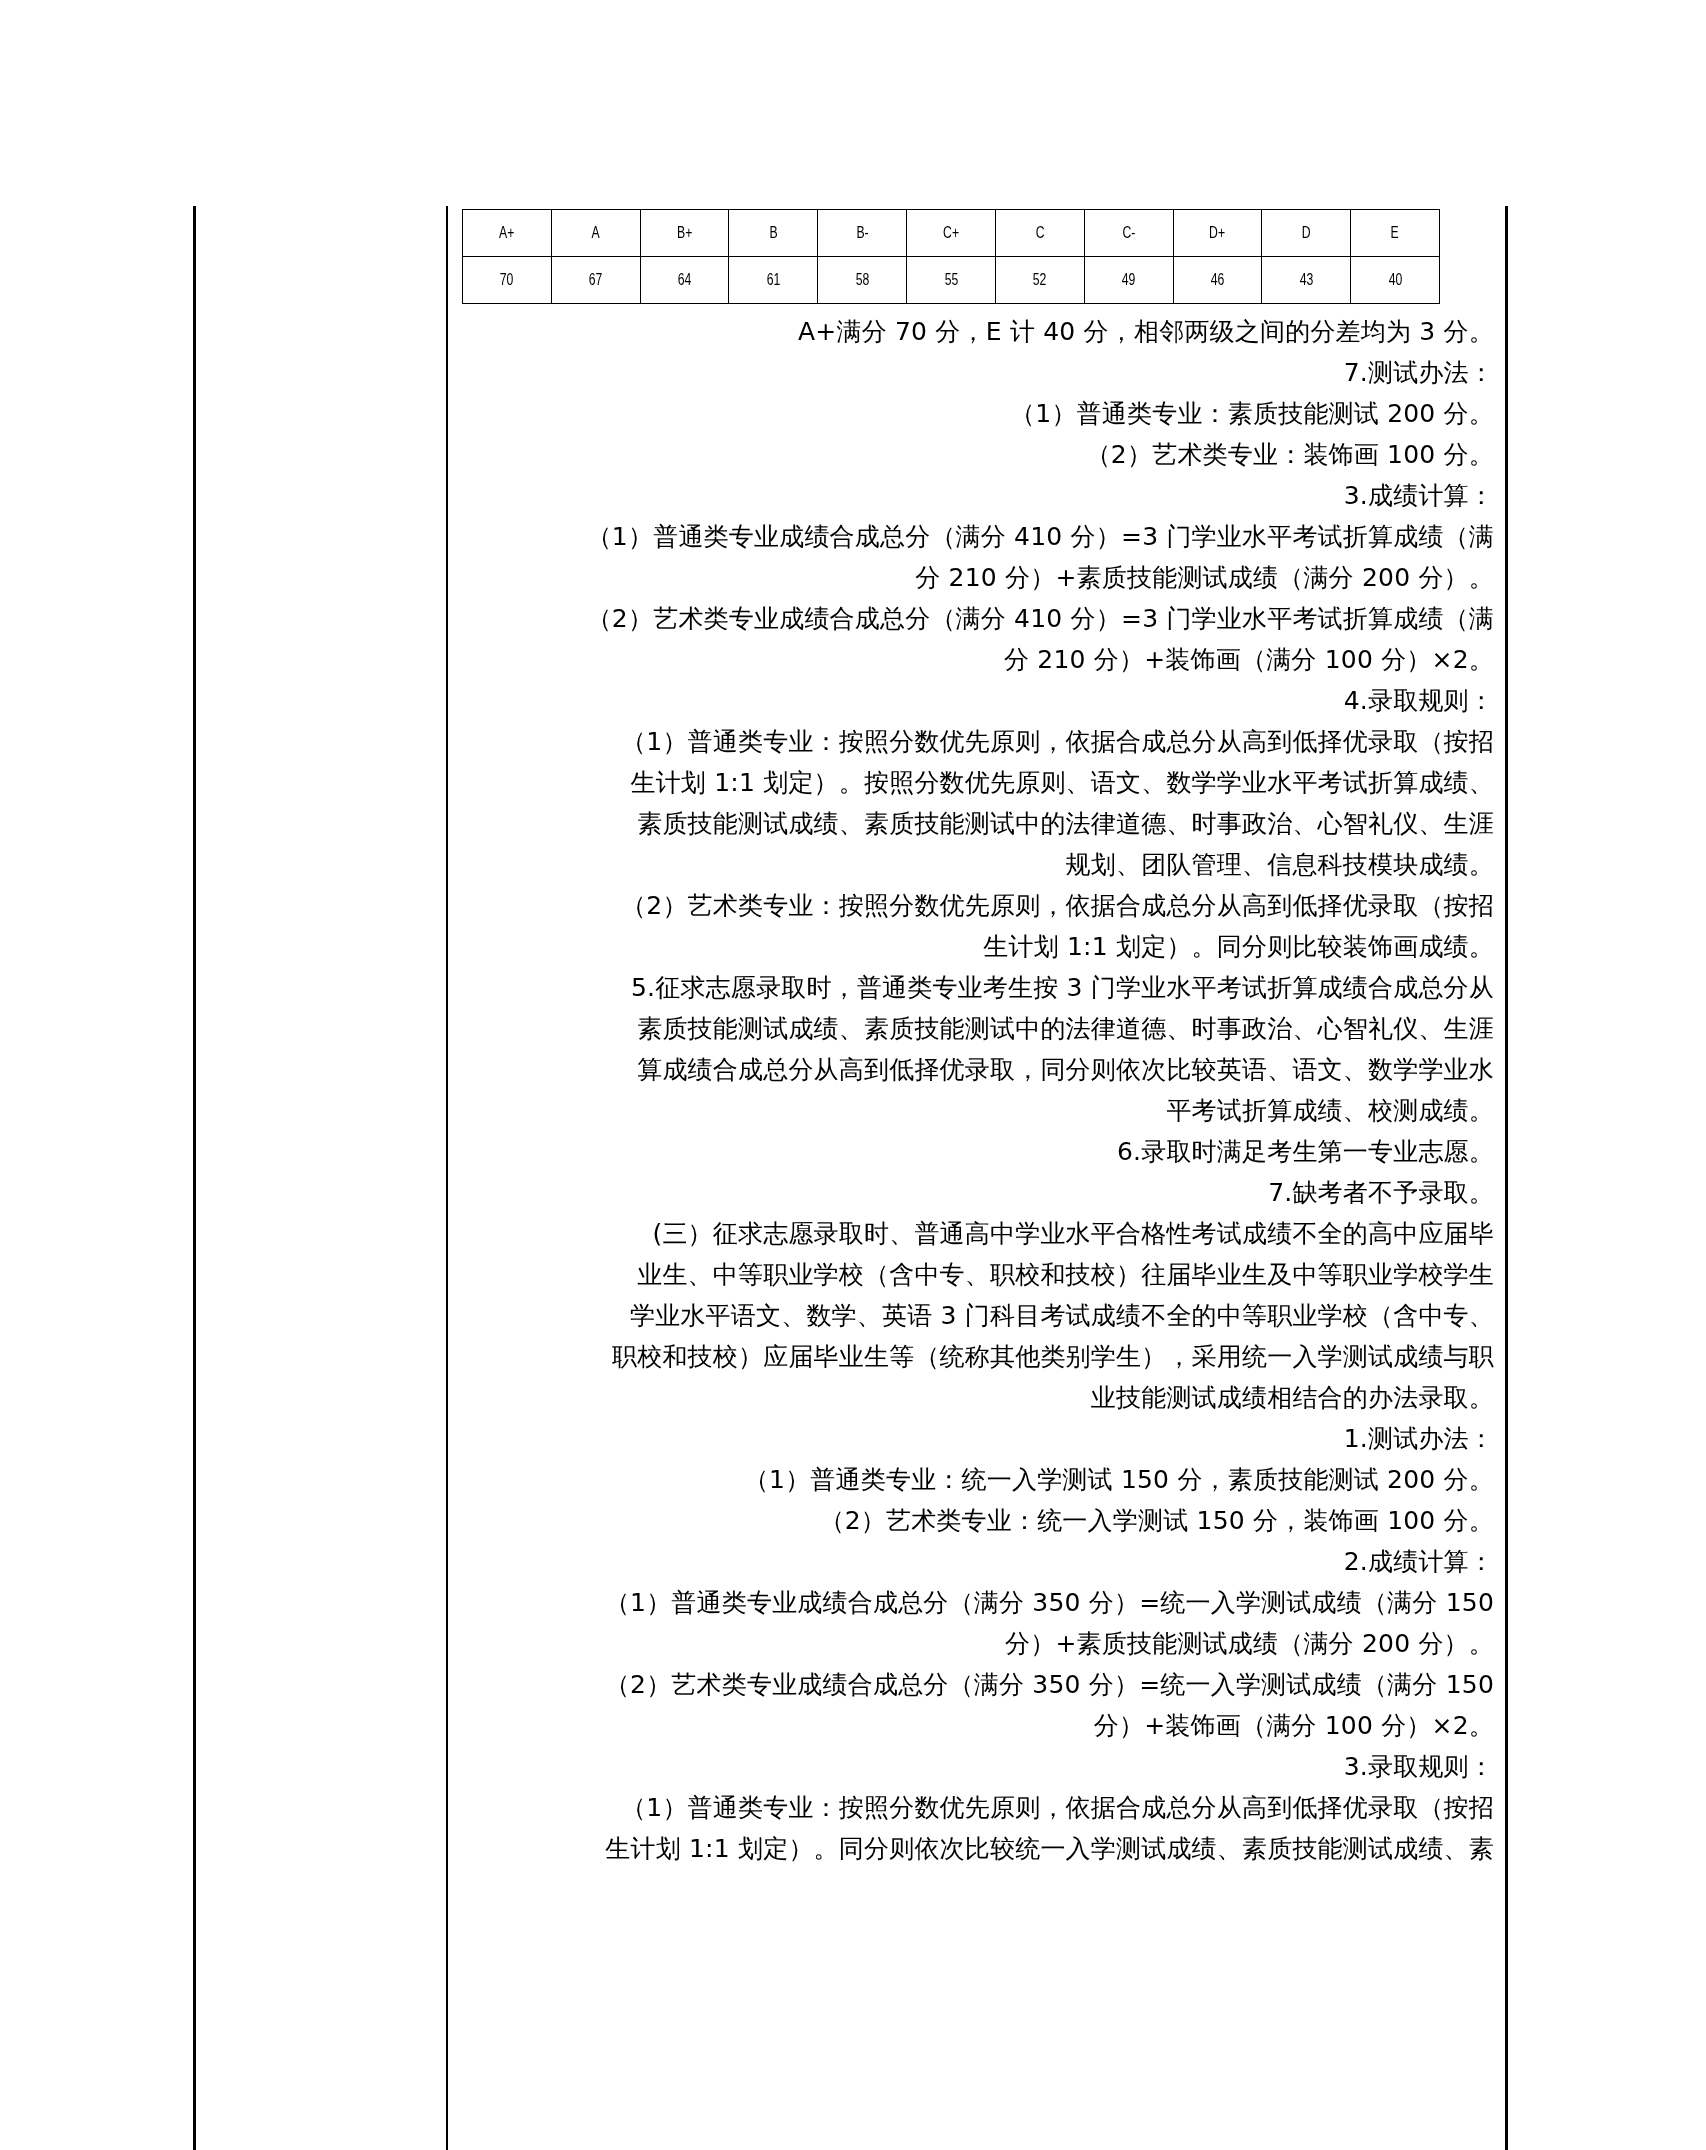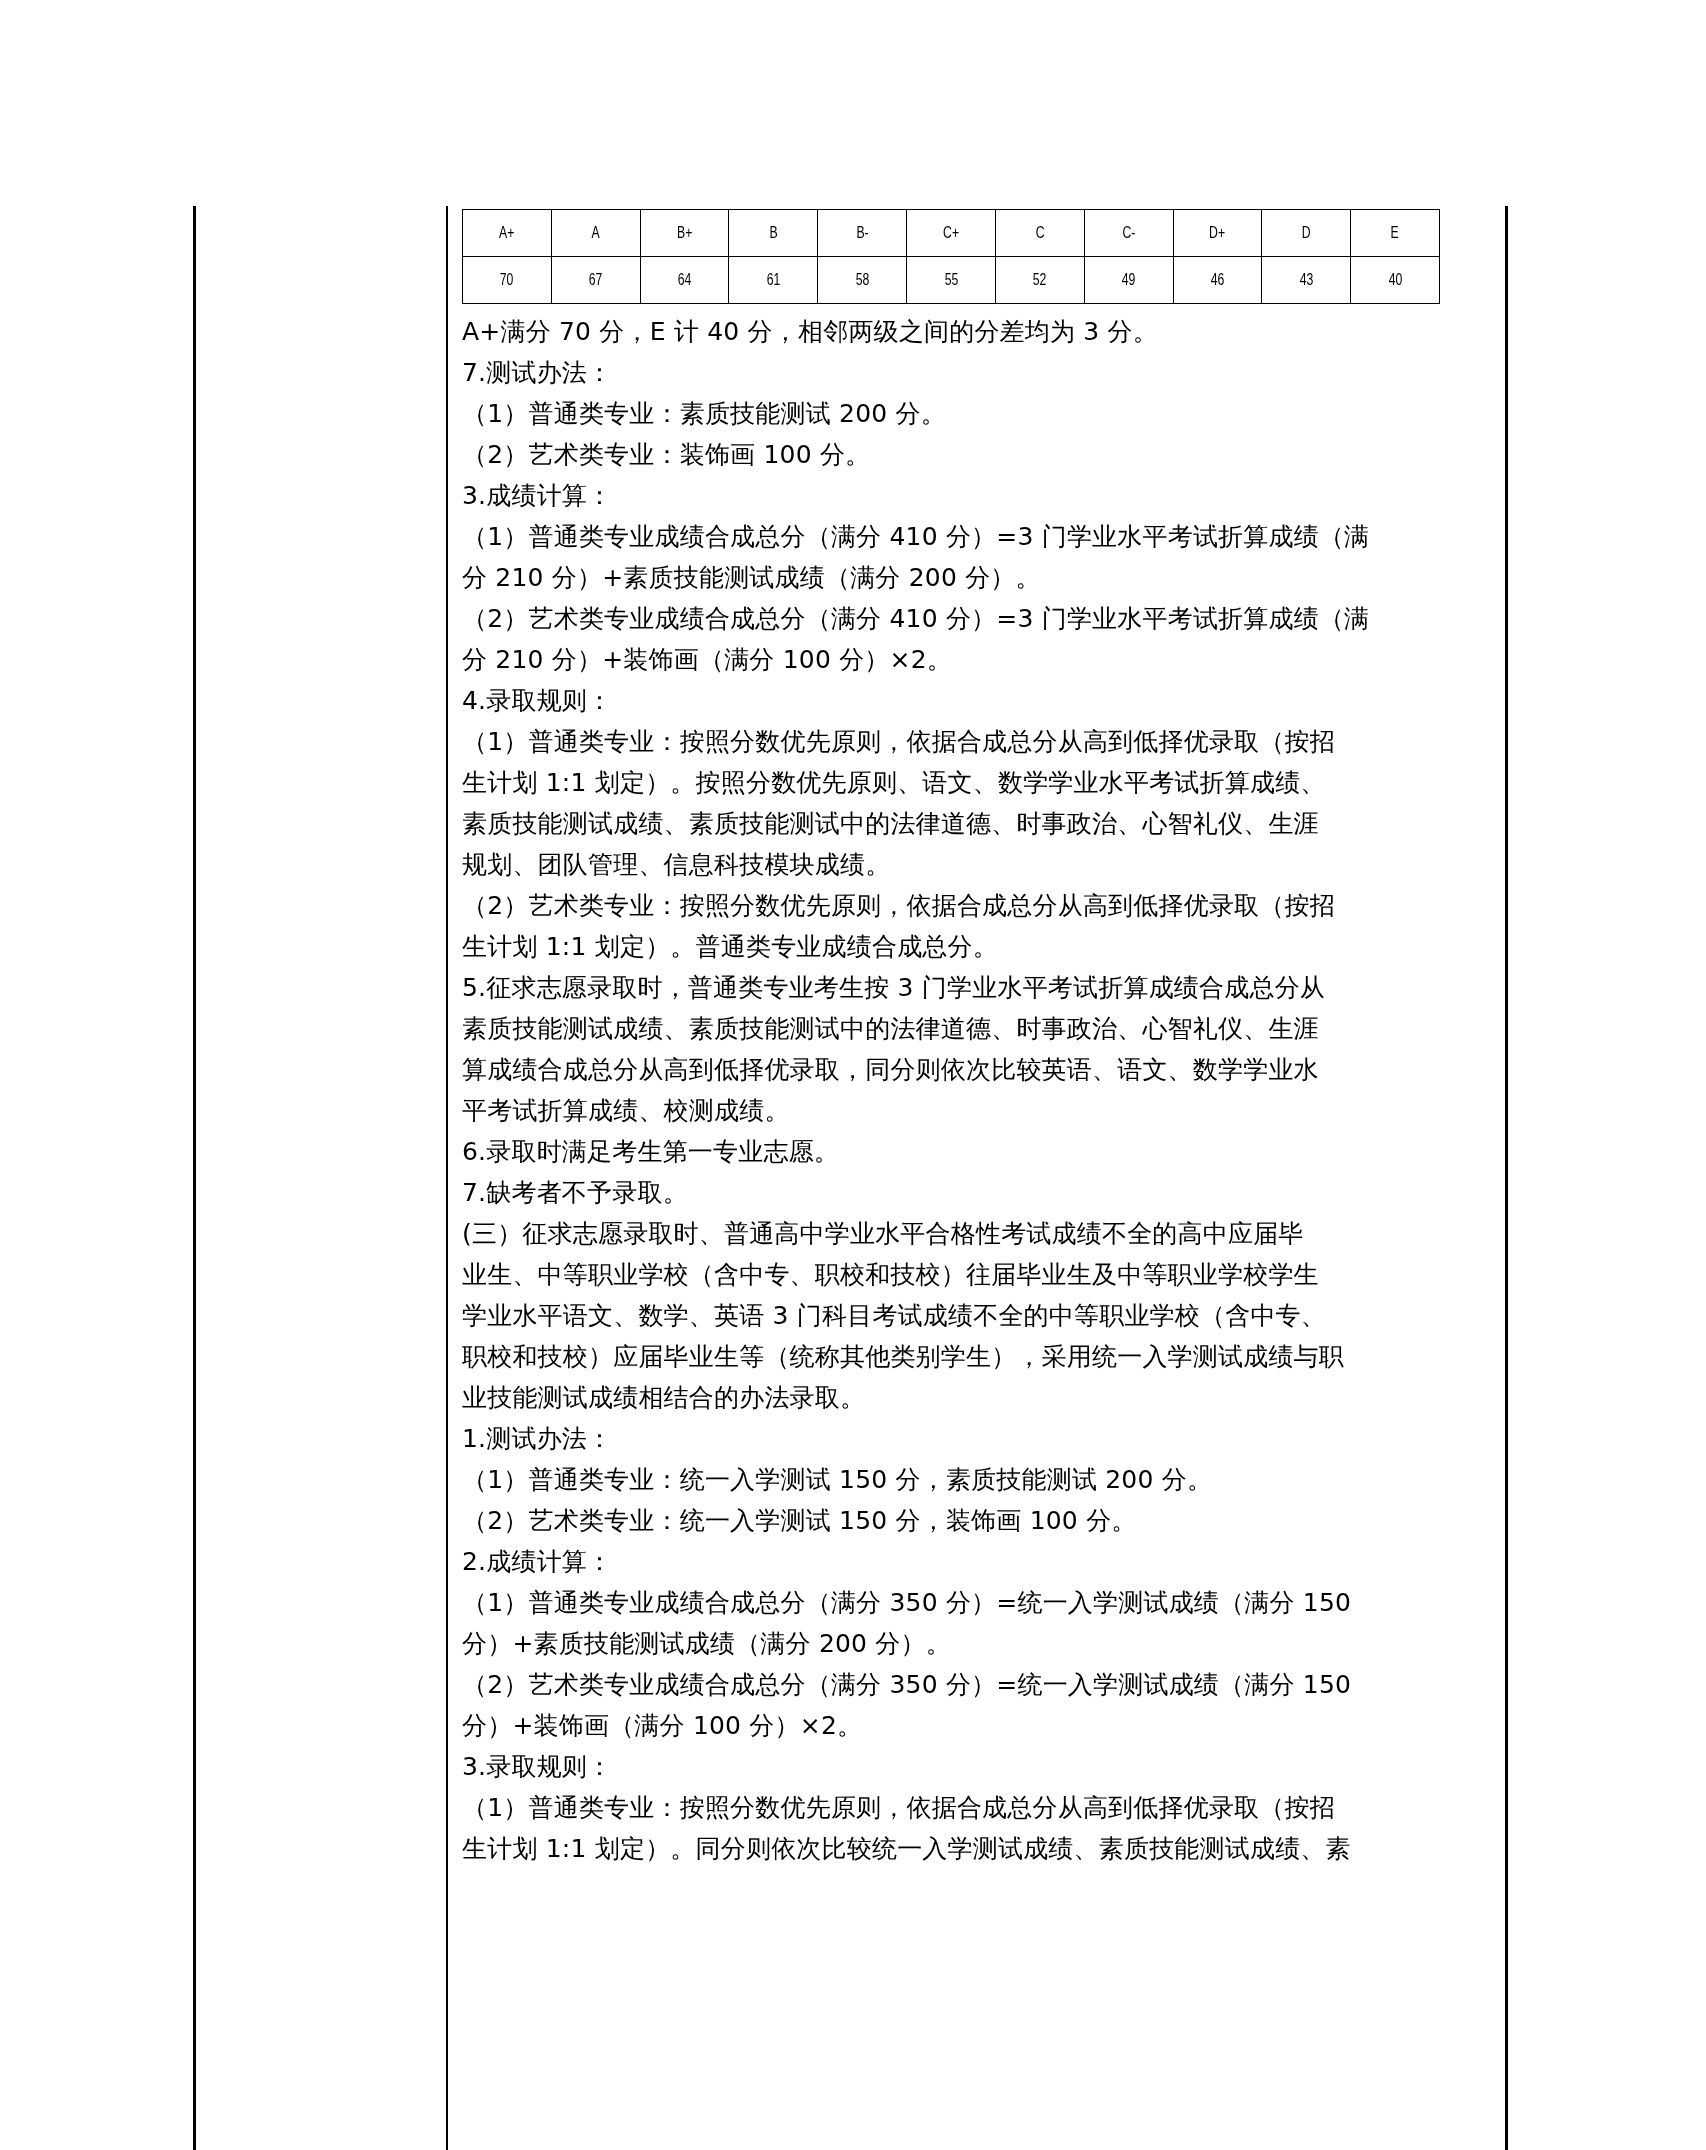--- a/index.html
+++ b/index.html
@@ -11,21 +11,21 @@
 
   .grade-table { position: absolute; left: 462px; top: 209px; width: 978px;
                  border-collapse: collapse; table-layout: fixed;
                  font-family: "Liberation Sans", sans-serif; font-size: 17px; }
   .grade-table td { border: 1.3px solid #000; height: 46px; text-align: center;
                     vertical-align: middle; padding: 0; transform-origin: center; }
   .grade-table td span { display: inline-block; transform: scaleX(0.72); }
   .grade-table tr:first-child td { border-top-width: 1.7px; }
   .grade-table tr:last-child td { border-bottom-width: 1.7px; }
 
-  .content { position: absolute; left: 462px; top: 311px; width: 1032px; }
+  .content { position: absolute; left: 462px; top: 311px; width: 1032px; text-align: right; }
   .line { height: 41px; line-height: 41px; font-size: 25px; white-space: nowrap;
           letter-spacing: 0.2px; }
 </style>
 </head>
 <body>
 
 <div class="frame-left"></div>
 <div class="frame-divider"></div>
 <div class="frame-right"></div>
 
@@ -69,21 +69,21 @@
   <div class="line">（1）普通类专业成绩合成总分（满分 410 分）=3 门学业水平考试折算成绩（满</div>
   <div class="line">分 210 分）+素质技能测试成绩（满分 200 分）。</div>
   <div class="line">（2）艺术类专业成绩合成总分（满分 410 分）=3 门学业水平考试折算成绩（满</div>
   <div class="line">分 210 分）+装饰画（满分 100 分）×2。</div>
   <div class="line">4.录取规则：</div>
   <div class="line">（1）普通类专业：按照分数优先原则，依据合成总分从高到低择优录取（按招</div>
   <div class="line">生计划 1:1 划定）。按照分数优先原则、语文、数学学业水平考试折算成绩、</div>
   <div class="line">素质技能测试成绩、素质技能测试中的法律道德、时事政治、心智礼仪、生涯</div>
   <div class="line">规划、团队管理、信息科技模块成绩。</div>
   <div class="line">（2）艺术类专业：按照分数优先原则，依据合成总分从高到低择优录取（按招</div>
-  <div class="line">生计划 1:1 划定）。普通类专业成绩合成总分。</div>
+  <div class="line">生计划 1:1 划定）。同分则比较装饰画成绩。</div>
   <div class="line">5.征求志愿录取时，普通类专业考生按 3 门学业水平考试折算成绩合成总分从</div>
   <div class="line">素质技能测试成绩、素质技能测试中的法律道德、时事政治、心智礼仪、生涯</div>
   <div class="line">算成绩合成总分从高到低择优录取，同分则依次比较英语、语文、数学学业水</div>
   <div class="line">平考试折算成绩、校测成绩。</div>
   <div class="line">6.录取时满足考生第一专业志愿。</div>
   <div class="line">7.缺考者不予录取。</div>
   <div class="line">(三）征求志愿录取时、普通高中学业水平合格性考试成绩不全的高中应届毕</div>
   <div class="line">业生、中等职业学校（含中专、职校和技校）往届毕业生及中等职业学校学生</div>
   <div class="line">学业水平语文、数学、英语 3 门科目考试成绩不全的中等职业学校（含中专、</div>
   <div class="line">职校和技校）应届毕业生等（统称其他类别学生），采用统一入学测试成绩与职</div>

